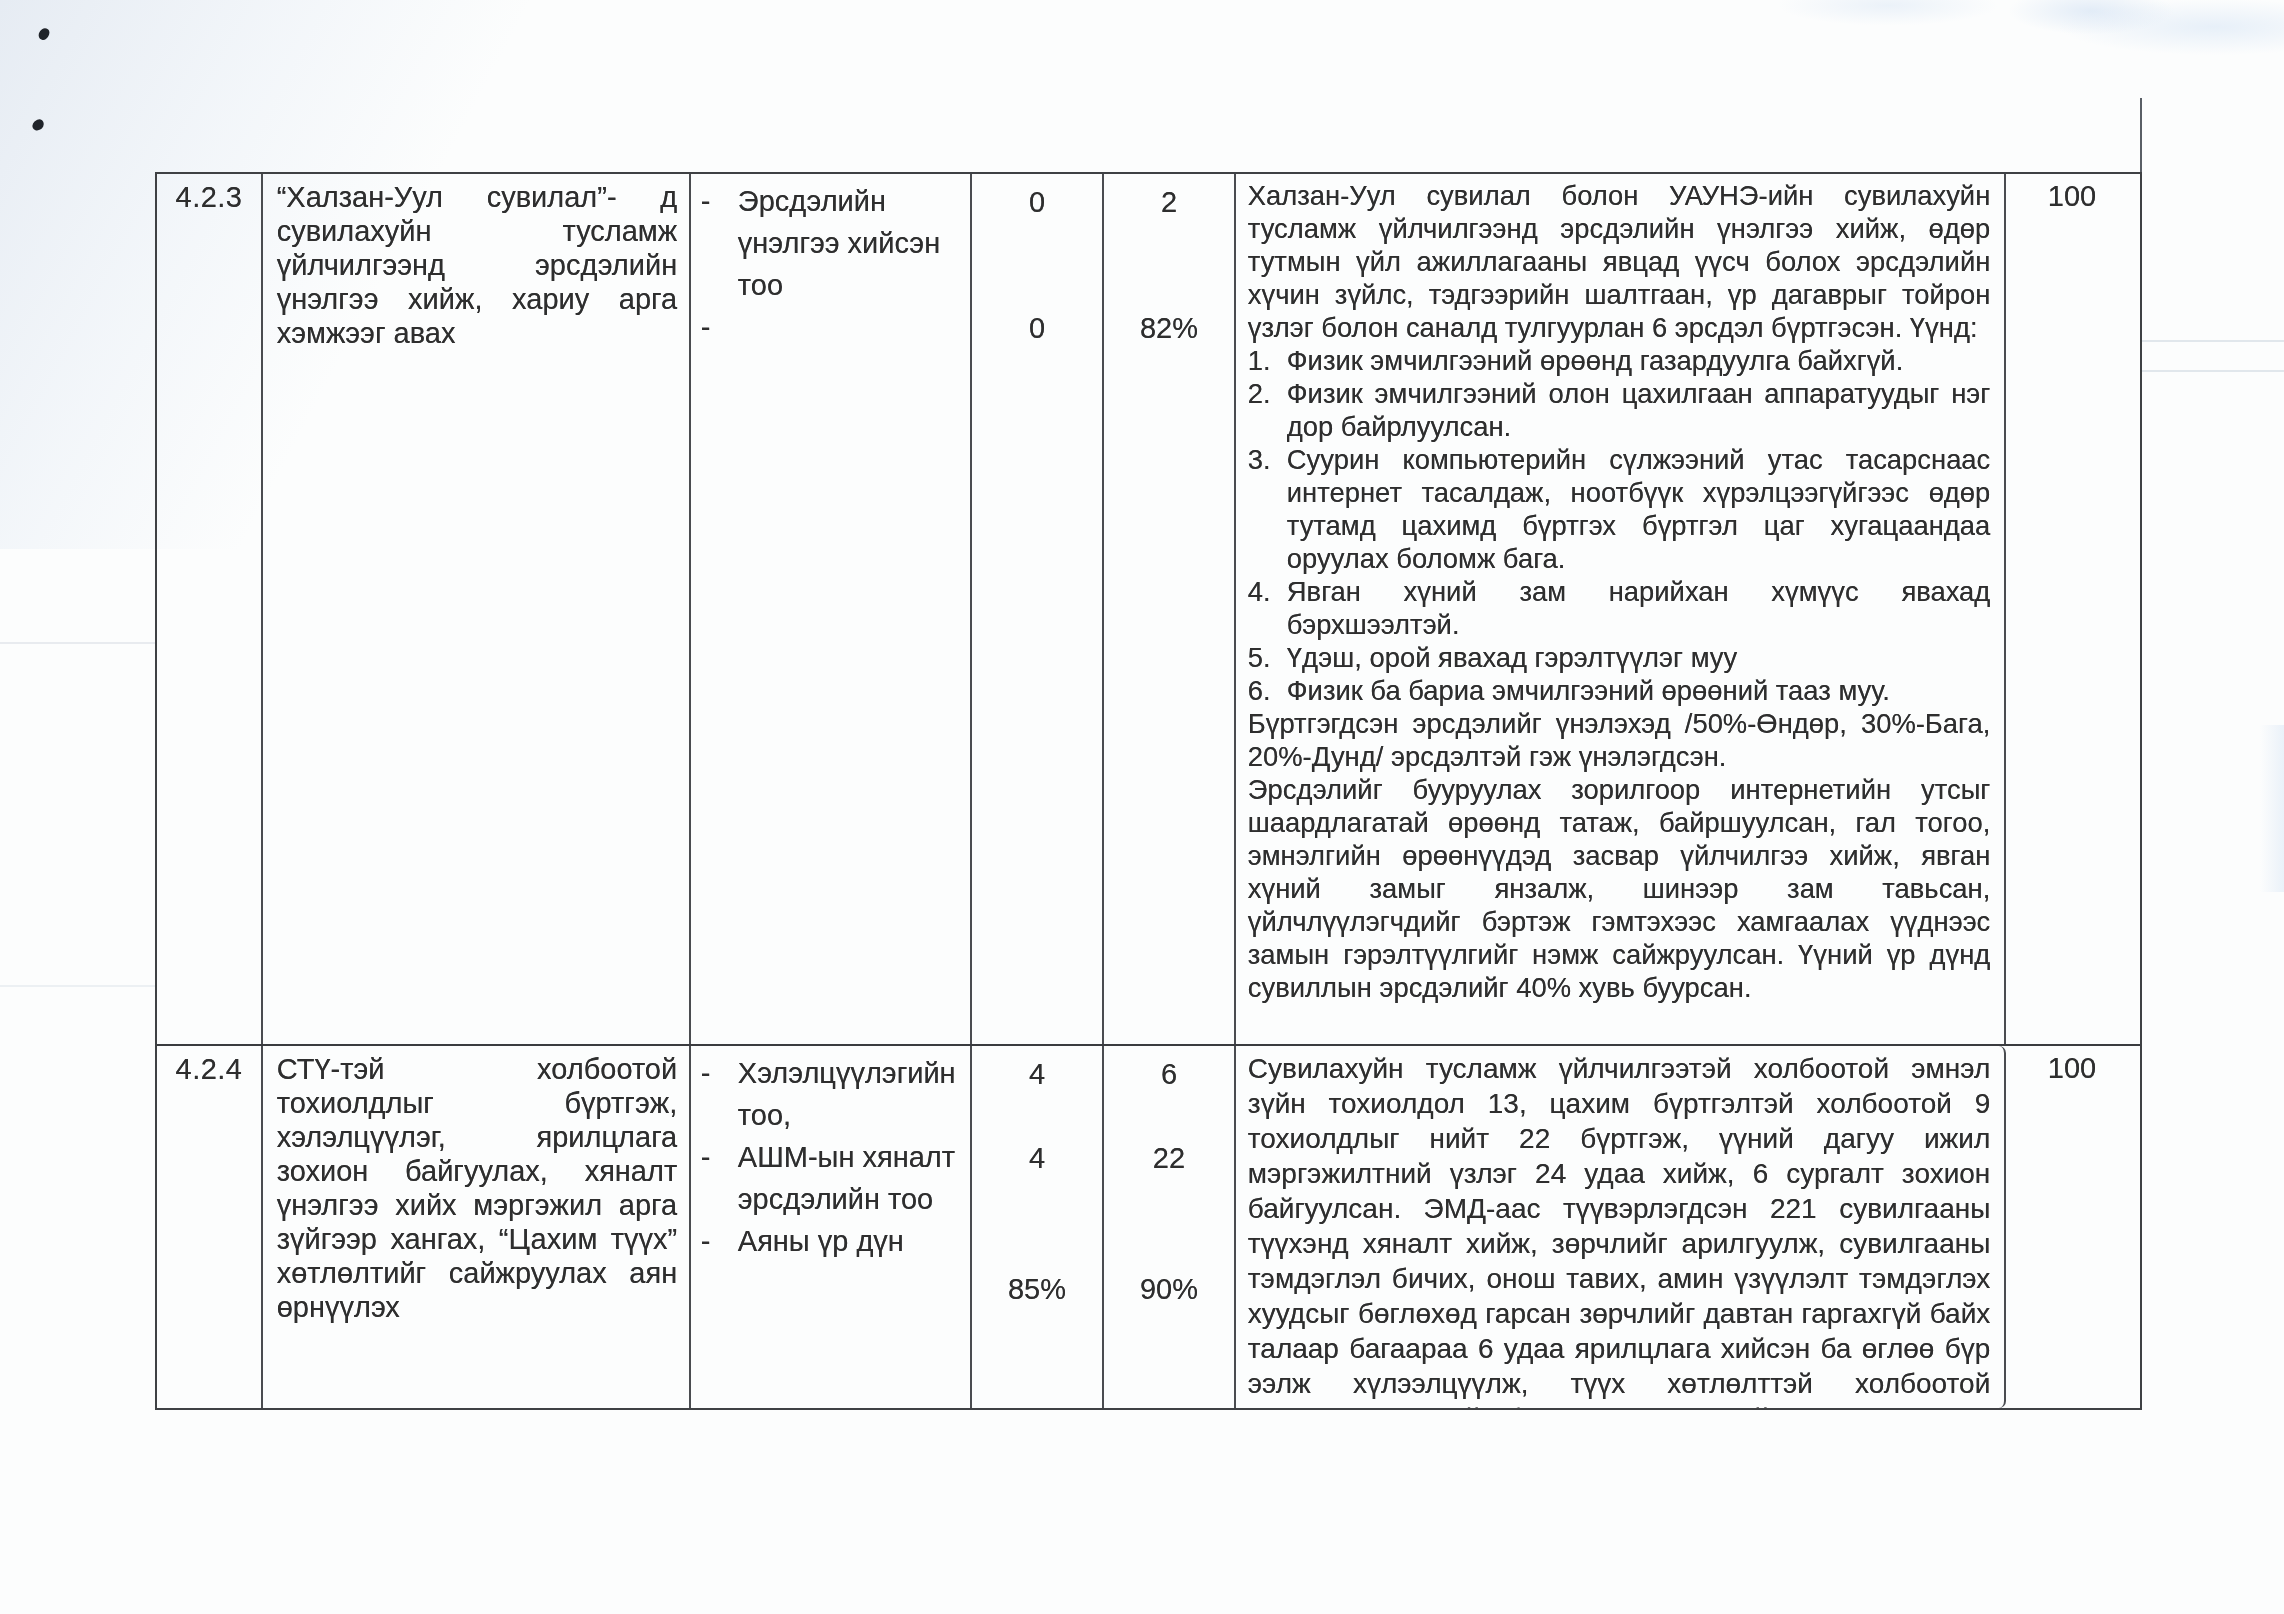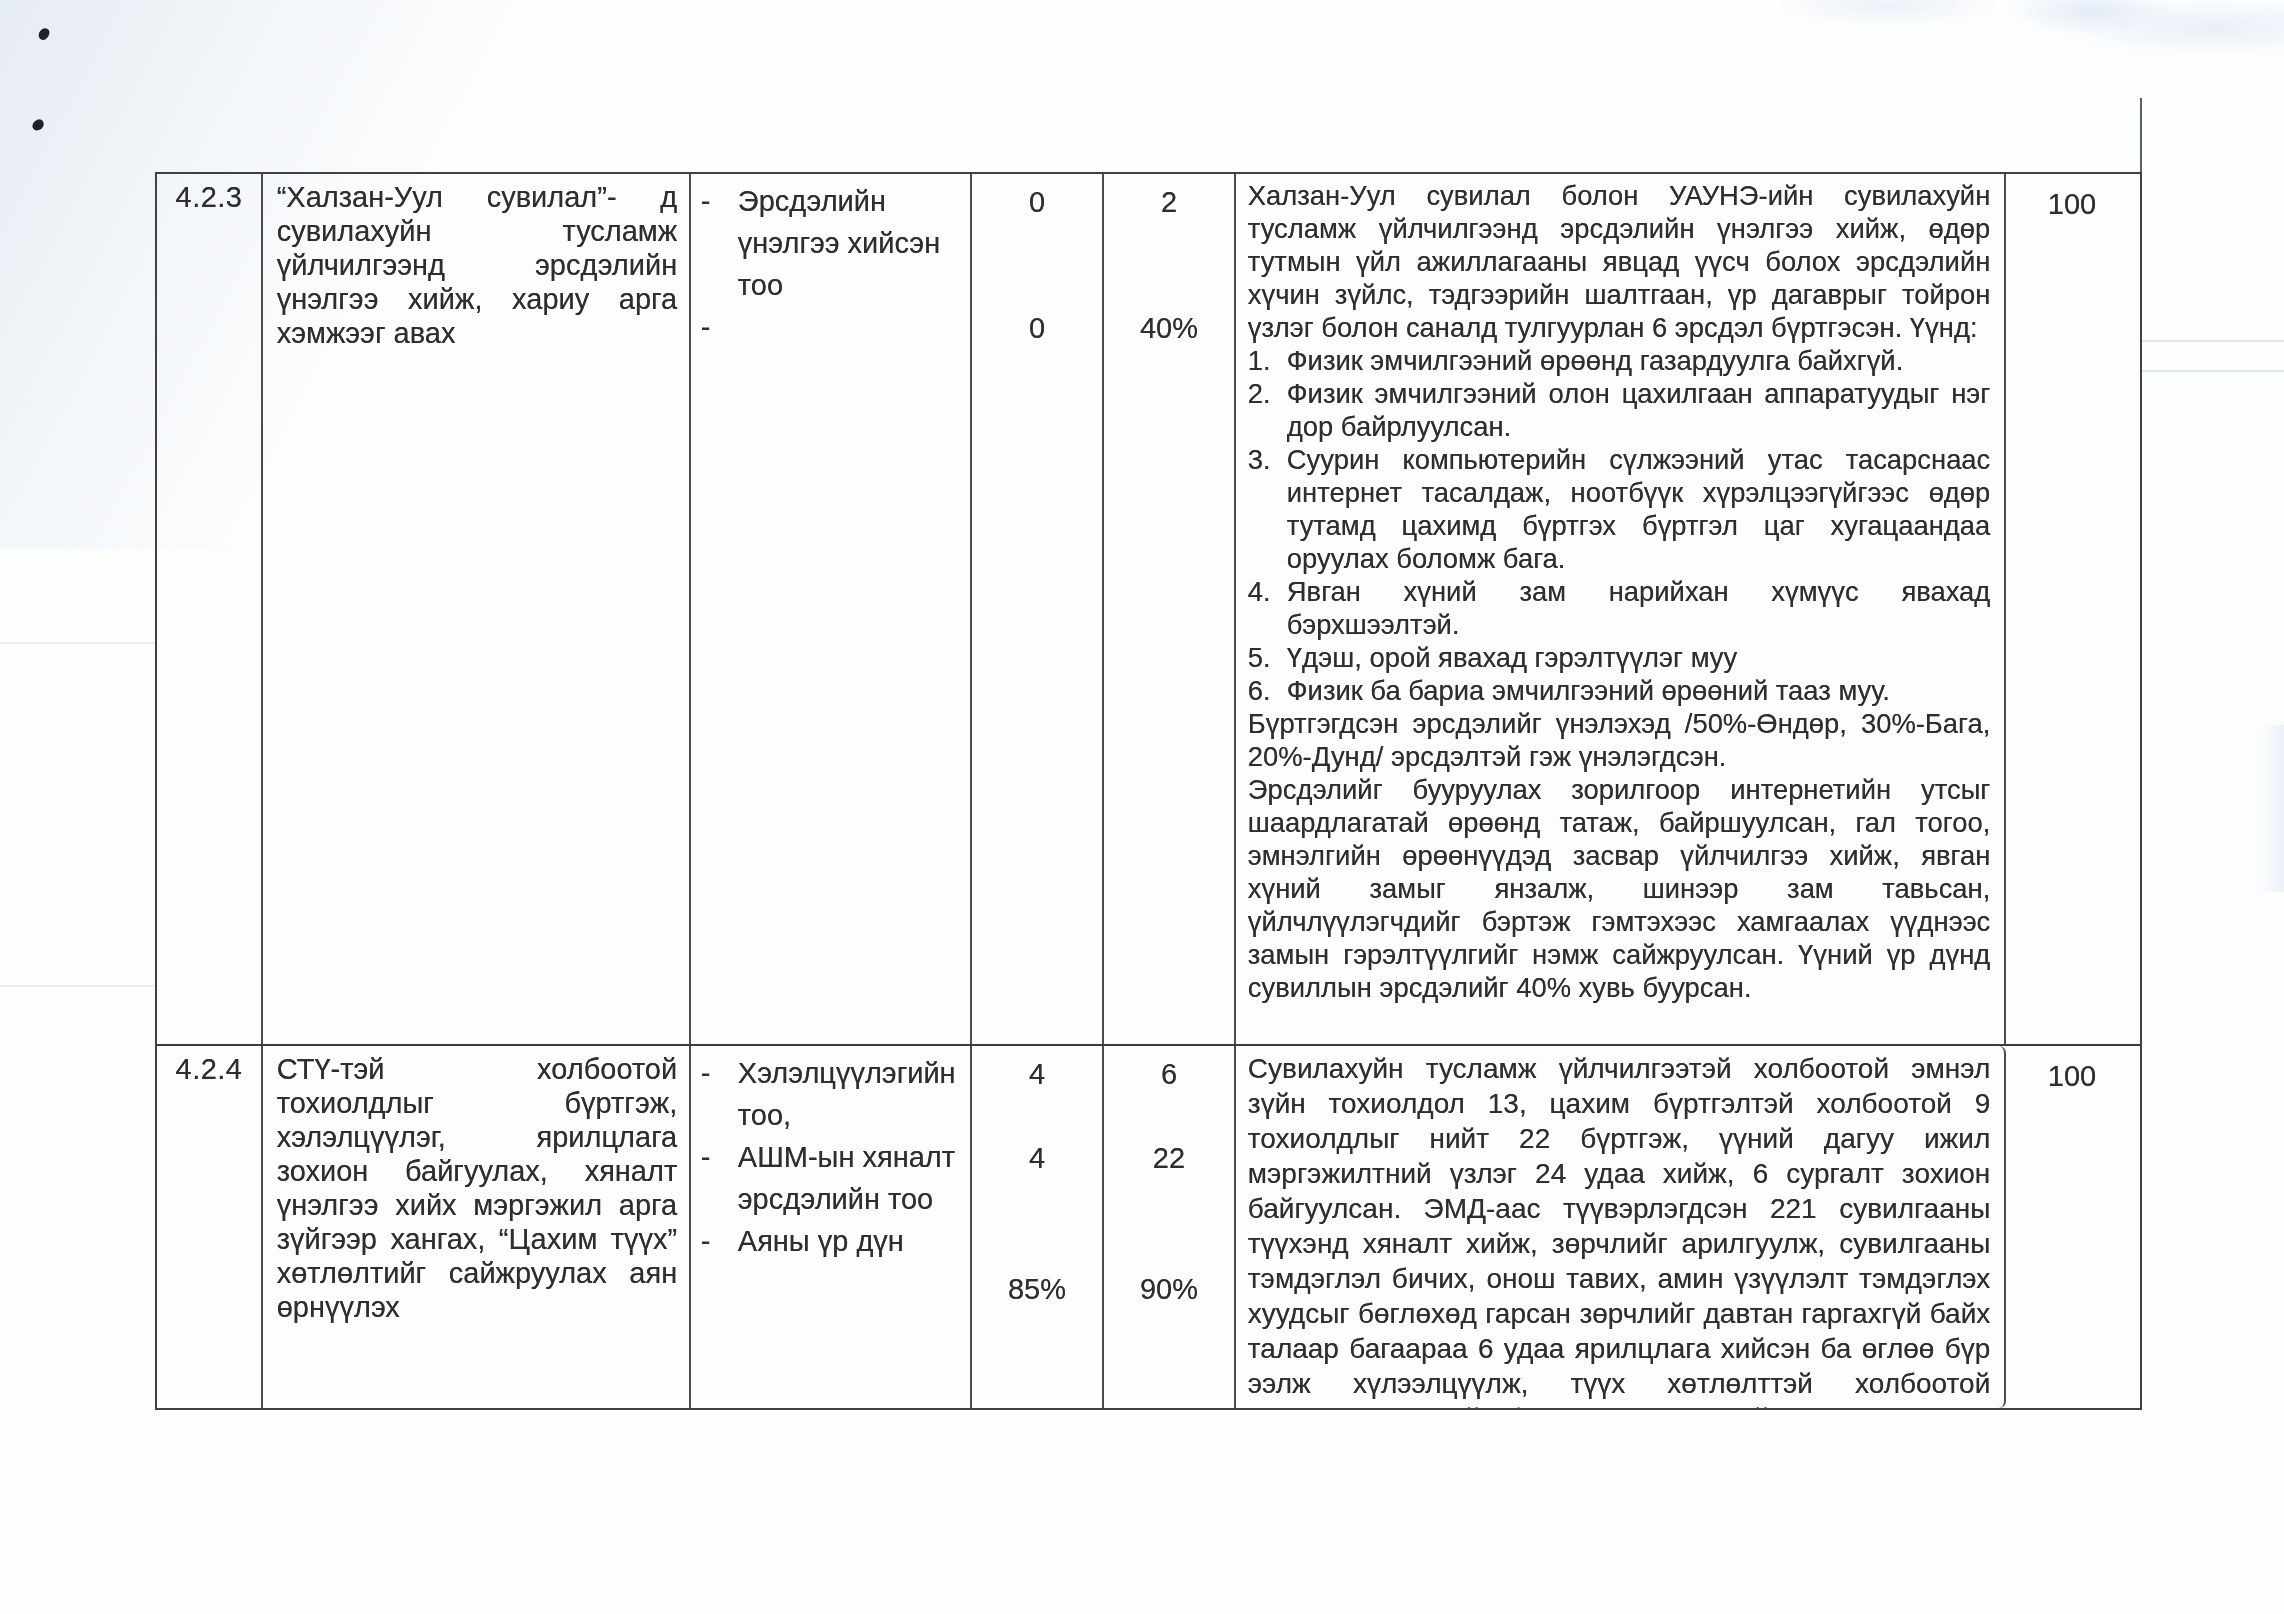--- a/index.html
+++ b/index.html
@@ -71,21 +71,21 @@
   .r1 .c-val .val + .val{margin-top:84px;}
   .r2 .c-val .val.v2{margin-top:42px;}
   .r2 .c-val .val.v3{margin-top:89px;}
   .c-res{padding:4.9px 13.7px 3.9px 11.8px;text-align:justify;}
   .r1 .c-res{font-size:27.4px;line-height:33px;}
   .r2 .c-res{font-size:28px;line-height:35px;border-radius:7px;}
   .res-list{margin:0;}
   .res-item{display:flex;}
   .res-item .li-num{flex:0 0 39px;}
   .res-item .li-text{flex:1;text-align:justify;}
-  .c-score{padding-top:14px;text-align:center;font-size:29px;}
+  .c-score{padding-top:6px;text-align:center;font-size:29px;}
   
   .doc-table, .doc-table *{text-shadow:0 0 0.6px rgba(46,48,52,.75);}
 </style>
 </head>
 <body>
 
 <div class="page">
 
   <div class="smudge-topleft"></div>
   <div class="smudge-topright"></div>
@@ -111,21 +111,21 @@
         <div class="ind-item">
           <span class="ind-dash">-</span>
         </div>
       </div>
       <div class="cell c-val">
         <span class="val">0</span>
         <span class="val">0</span>
       </div>
       <div class="cell c-val">
         <span class="val">2</span>
-        <span class="val">40%</span>
+        <span class="val">82%</span>
       </div>
       <div class="cell c-res">
         <div>Халзан-Уул сувилал болон УАУНЭ-ийн сувилахуйн тусламж үйлчилгээнд эрсдэлийн үнэлгээ хийж, өдөр тутмын үйл ажиллагааны явцад үүсч болох эрсдэлийн хүчин зүйлс, тэдгээрийн шалтгаан, үр дагаврыг тойрон үзлэг болон саналд тулгуурлан 6 эрсдэл бүртгэсэн. Үүнд:</div>
         <div class="res-list">
           <div class="res-item">
             <span class="li-num">1.</span>
             <span class="li-text">Физик эмчилгээний өрөөнд газардуулга байхгүй.</span>
           </div>
           <div class="res-item">
             <span class="li-num">2.</span>

